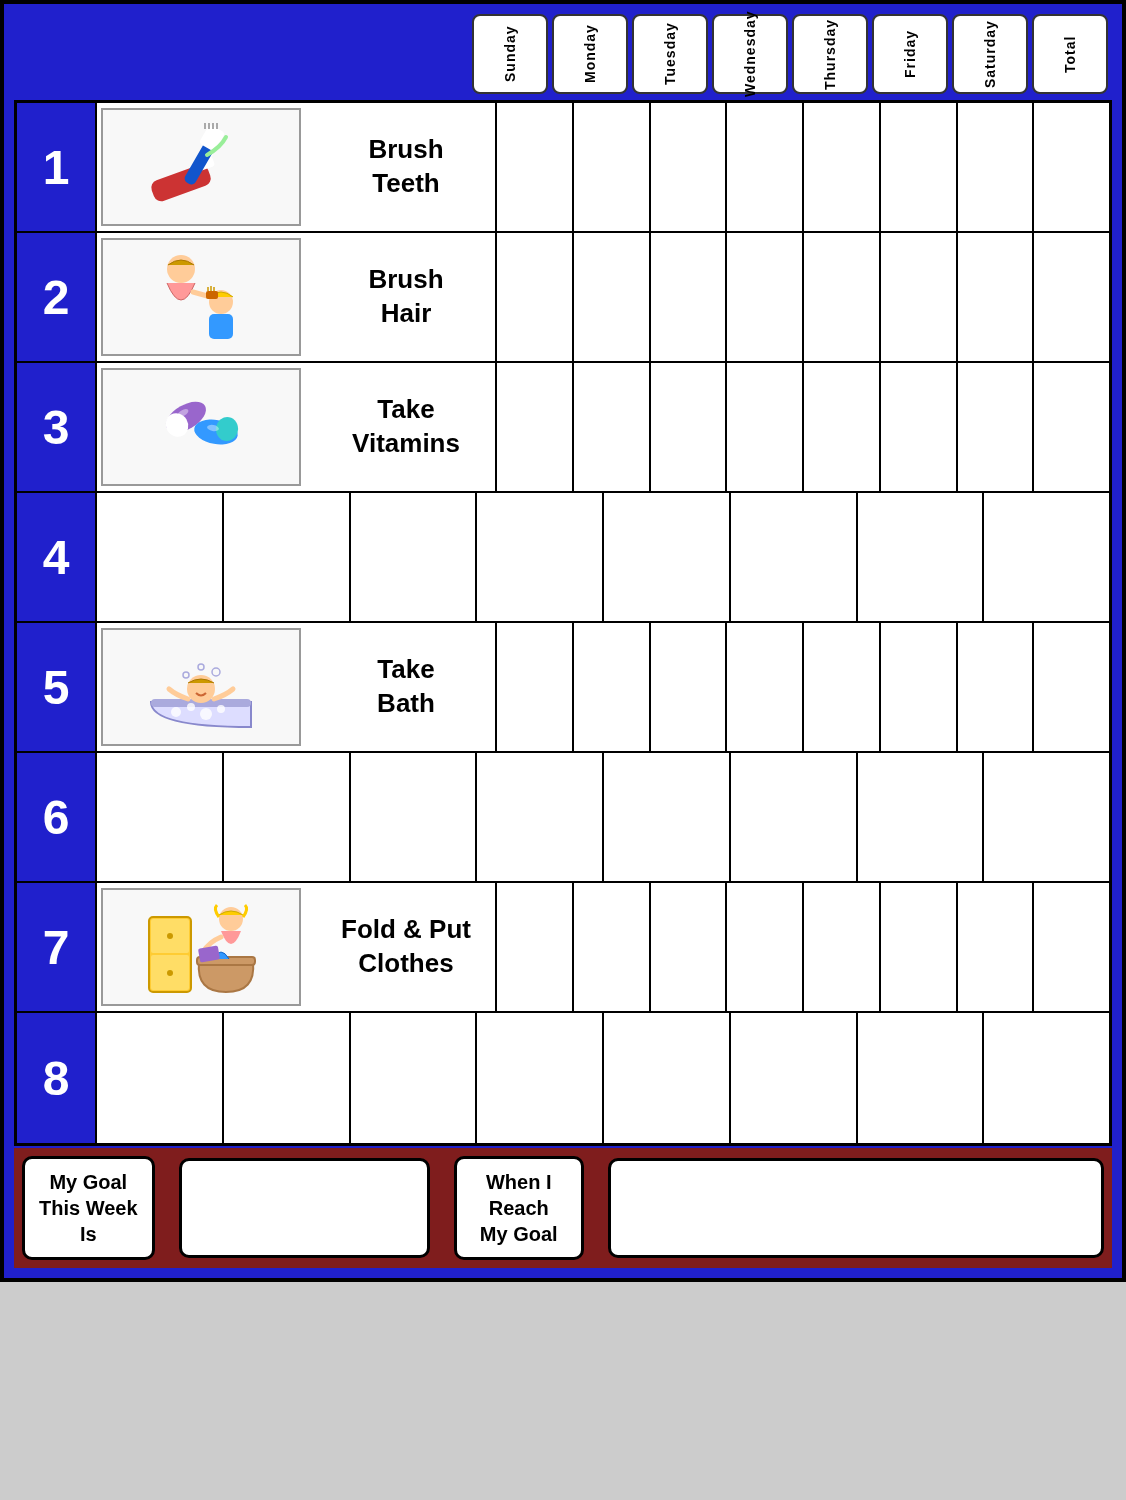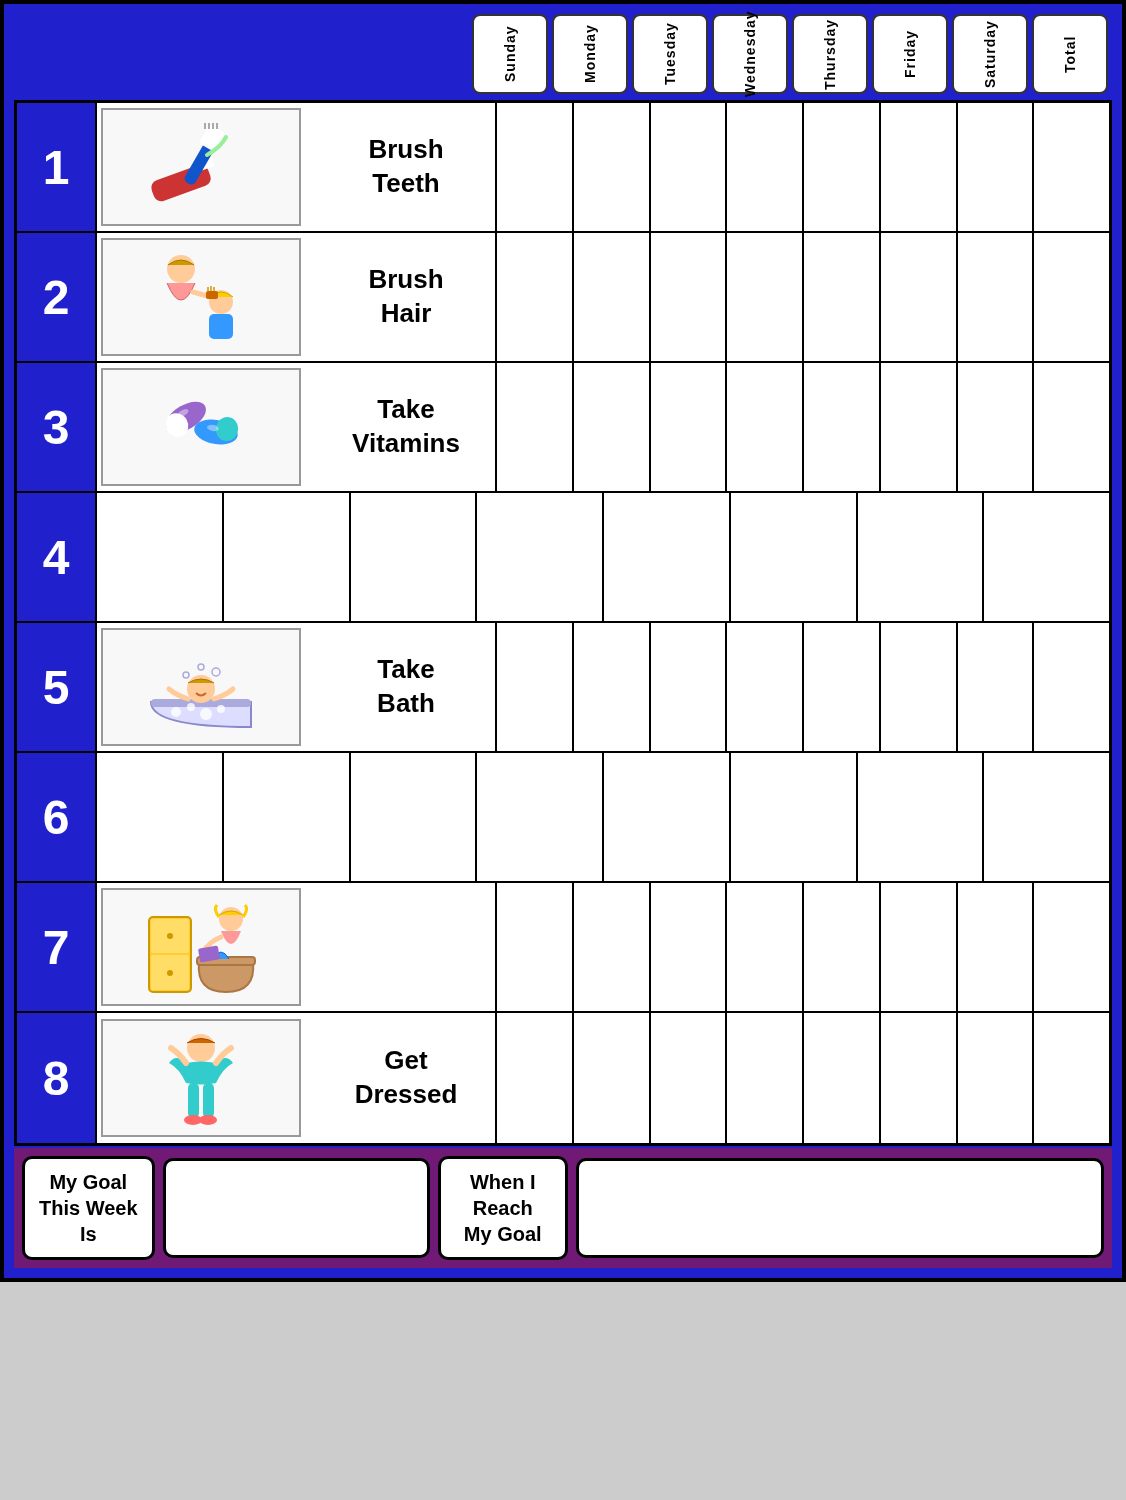--- a/index.html
+++ b/index.html
@@ -137,24 +137,24 @@
       flex: 1;
       border-right: 2px solid #000;
     }
 
     .day-cell:last-child {
       border-right: none;
     }
 
     
     .footer {
-      background: #701a75;
+      background: #7f1d1d;
       padding: 8px;
       display: flex;
-      gap: 8px;
+      gap: 24px;
       align-items: center;
       margin-top: 2px;
     }
 
     .footer-label {
       background: white;
       border: 3px solid #000;
       border-radius: 10px;
       padding: 10px 14px;
       font-size: 20px;
@@ -406,56 +406,35 @@
     <path d="M78 20 Q72 12 76 8" stroke="#ffcc00" stroke-width="3" fill="none"></path>
     <path d="M102 20 Q108 12 104 8" stroke="#ffcc00" stroke-width="3" fill="none"></path>
 
     <path d="M80 34 Q90 60 100 34" fill="#ff9999"></path>
 
     <path d="M80 40 Q68 45 62 55" stroke="#ffcc99" stroke-width="5" stroke-linecap="round" fill="none"></path>
 
     <rect x="58" y="50" width="20" height="14" rx="2" fill="#9966cc" transform="rotate(-10, 68, 57)"></rect>
   </svg>
           </div>
+          <div class="chore-name">Fold &amp; Put<br>Clothes</div>
         </div>
         <div class="day-cells">
           <div class="day-cell"></div>
           <div class="day-cell"></div>
           <div class="day-cell"></div>
           <div class="day-cell"></div>
           <div class="day-cell"></div>
           <div class="day-cell"></div>
           <div class="day-cell"></div>
           <div class="day-cell"></div>
         </div>
       </div>
       <div class="chore-row">
         <div class="row-number">8</div>
-        <div class="chore-info">
-          <div class="chore-image">
-            <svg viewBox="0 0 120 100" width="120" height="100">
-
-    <circle cx="60" cy="20" r="14" fill="#ffcc99"></circle>
-
-    <path d="M46 15 Q60 6 74 15" fill="#cc6600" stroke="#aa4400" stroke-width="1"></path>
-
-    <path d="M45 35 Q35 25 28 35 Q38 40 45 55 Q60 58 75 55 Q82 40 92 35 Q85 25 75 35 Q60 32 45 35 Z" fill="#33cccc"></path>
-
-    <path d="M45 35 Q38 25 30 20" stroke="#ffcc99" stroke-width="6" stroke-linecap="round" fill="none"></path>
-    <path d="M75 35 Q82 25 90 20" stroke="#ffcc99" stroke-width="6" stroke-linecap="round" fill="none"></path>
-
-    <rect x="47" y="55" width="11" height="35" rx="5" fill="#33cccc"></rect>
-    <rect x="62" y="55" width="11" height="35" rx="5" fill="#33cccc"></rect>
-
-    <ellipse cx="52" cy="92" rx="9" ry="5" fill="#ff6666"></ellipse>
-    <ellipse cx="67" cy="92" rx="9" ry="5" fill="#ff6666"></ellipse>
-  </svg>
-          </div>
-          <div class="chore-name">Get<br>Dressed</div>
-        </div>
         <div class="day-cells">
           <div class="day-cell"></div>
           <div class="day-cell"></div>
           <div class="day-cell"></div>
           <div class="day-cell"></div>
           <div class="day-cell"></div>
           <div class="day-cell"></div>
           <div class="day-cell"></div>
           <div class="day-cell"></div>
         </div>

